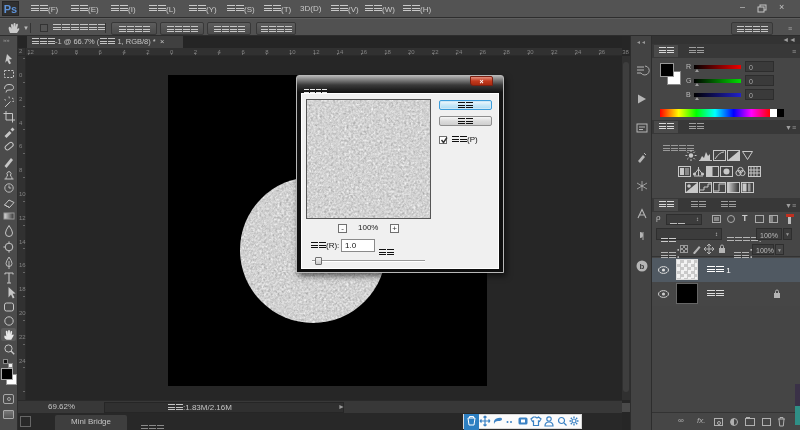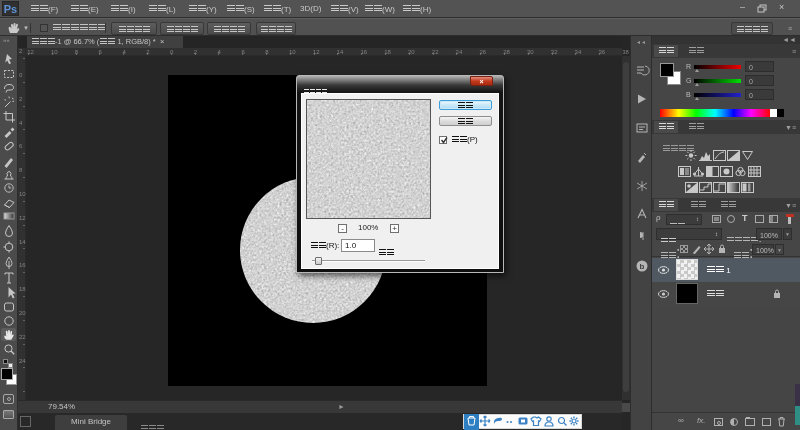--- a/index.html
+++ b/index.html
@@ -501,21 +501,24 @@
         </div>
       <div class="ab" style="left:110px;top:5px;width:9px;height:8px;border:1px solid #b0b0b0"></div>
       <svg class="ab" style="left:125px;top:3px" width="9" height="11">
           <path d="M1 3 h7 M2 3 l.7 7 h3.6 L7 3 M3 3 v-1.5 h3 V3" stroke="#b0b0b0" fill="none"></path>
         </svg>
     </div>
   </div>
 </div>
 
 <div class="ab" id="status">
-  <span class="ab" style="left:30px;top:2px">79.54%</span>
+  <span class="ab" style="left:30px;top:2px">69.62%</span>
+  <div class="ab" style="left:86px;top:1px;width:240px;height:11px;background:#303030;border:1px solid #262626;color:#c4c4c4">
+    <span class="ab" style="left:62px;top:1px;font-size:8px"><i class="c c7"></i><i class="c c7"></i>:1.83M/2.16M</span>
+  </div>
   <span class="ab" style="left:320px;top:2px;color:#999;font-size:7px">►</span>
 </div>
 
 <div class="ab" id="bottom">
   <div class="ab" style="left:2px;top:3px;width:11px;height:11px;border:1px solid #666"></div>
   <div id="minibridge">Mini Bridge</div>
   <span class="ab" style="left:122px;top:5px;color:#8a8a8a"><i class="c c7"></i><i class="c c7"></i><i class="c c7"></i></span>
 </div>
 
 <div class="ab" id="dlg">

